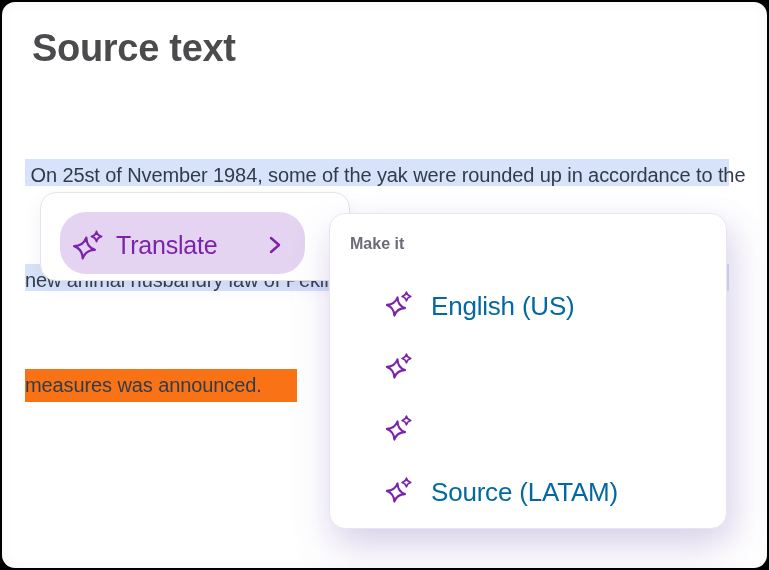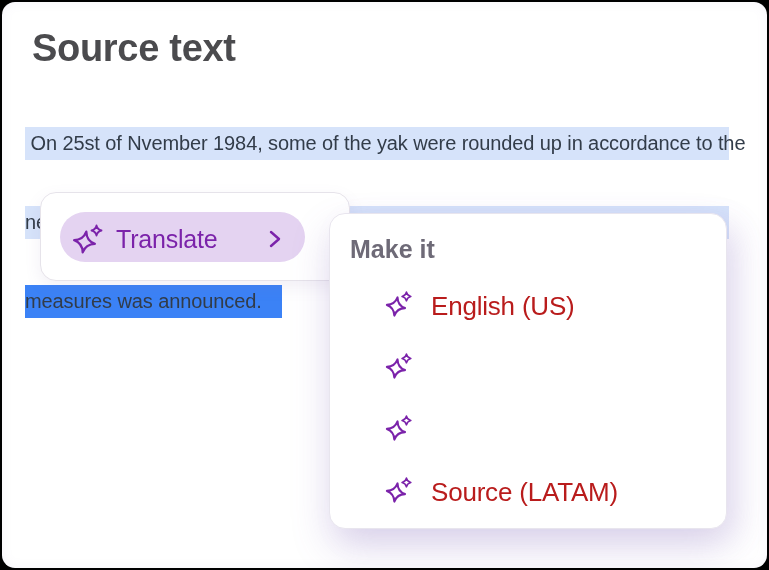--- a/index.html
+++ b/index.html
@@ -35,49 +35,49 @@
   .src-par {
     position: absolute;
     left: 23px;
     top: 79px;
     width: 704px;
     font-size: 20px;
     color: #323c49;
     white-space: pre;
     letter-spacing: -0.1px;
   }
-  .src-line { height: 33px; line-height: 33px; }
+  .src-line { height: 27px; line-height: 33px; margin-top: 32px; }
   .src-line.full { background: #d6e3fa; }
   .src-line .hl-part {
-    background: #3b82f6;
+    background: #f97316;
     display: inline-block;
     height: 33px;
     line-height: 33px;
-    padding-right: 20px;
+    padding-right: 35px;
   }
 
   .toolbar-card {
     position: absolute;
     left: 38px;
     top: 190px;
     width: 308px;
     height: 87px;
     background: #ffffff;
     border: 1px solid #e6e3ea;
     border-radius: 16px;
     box-shadow: 0 6px 16px rgba(130,110,170,0.10);
     z-index: 1;
   }
 
   .translate-btn {
     position: absolute;
     left: 19px;
     top: 19px;
     width: 245px;
-    height: 50px;
+    height: 62px;
     border-radius: 26px;
     background: #e4d3f1;
     border: none;
     display: flex;
     align-items: center;
     padding: 4px 20px 0 12px;
     cursor: pointer;
     font-family: "Liberation Sans", sans-serif;
   }
   .translate-btn .label {
@@ -98,38 +98,38 @@
     border: 1px solid #e8e5ee;
     border-radius: 16px;
     box-shadow: 0 18px 38px rgba(122,96,180,0.22), 14px 10px 30px rgba(150,120,200,0.12);
     z-index: 3;
     box-sizing: border-box;
   }
   .menu-header {
     position: absolute;
     left: 20px;
     top: 21px;
-    font-size: 25px;
+    font-size: 16px;
     font-weight: 700;
     color: #6e6a77;
   }
   .menu-list {
     position: absolute;
     top: 61px;
     left: 0;
     right: 0;
   }
   .menu-item {
     height: 62px;
     display: flex;
     align-items: center;
     padding-left: 55px;
     gap: 18px;
     font-size: 26px;
-    color: #b91c1c;
+    color: #0369a1;
     cursor: pointer;
     letter-spacing: -0.2px;
   }
 
   .sparkle { display: block; }
 </style>
 </head>
 <body>
 
 <div class="stage">

